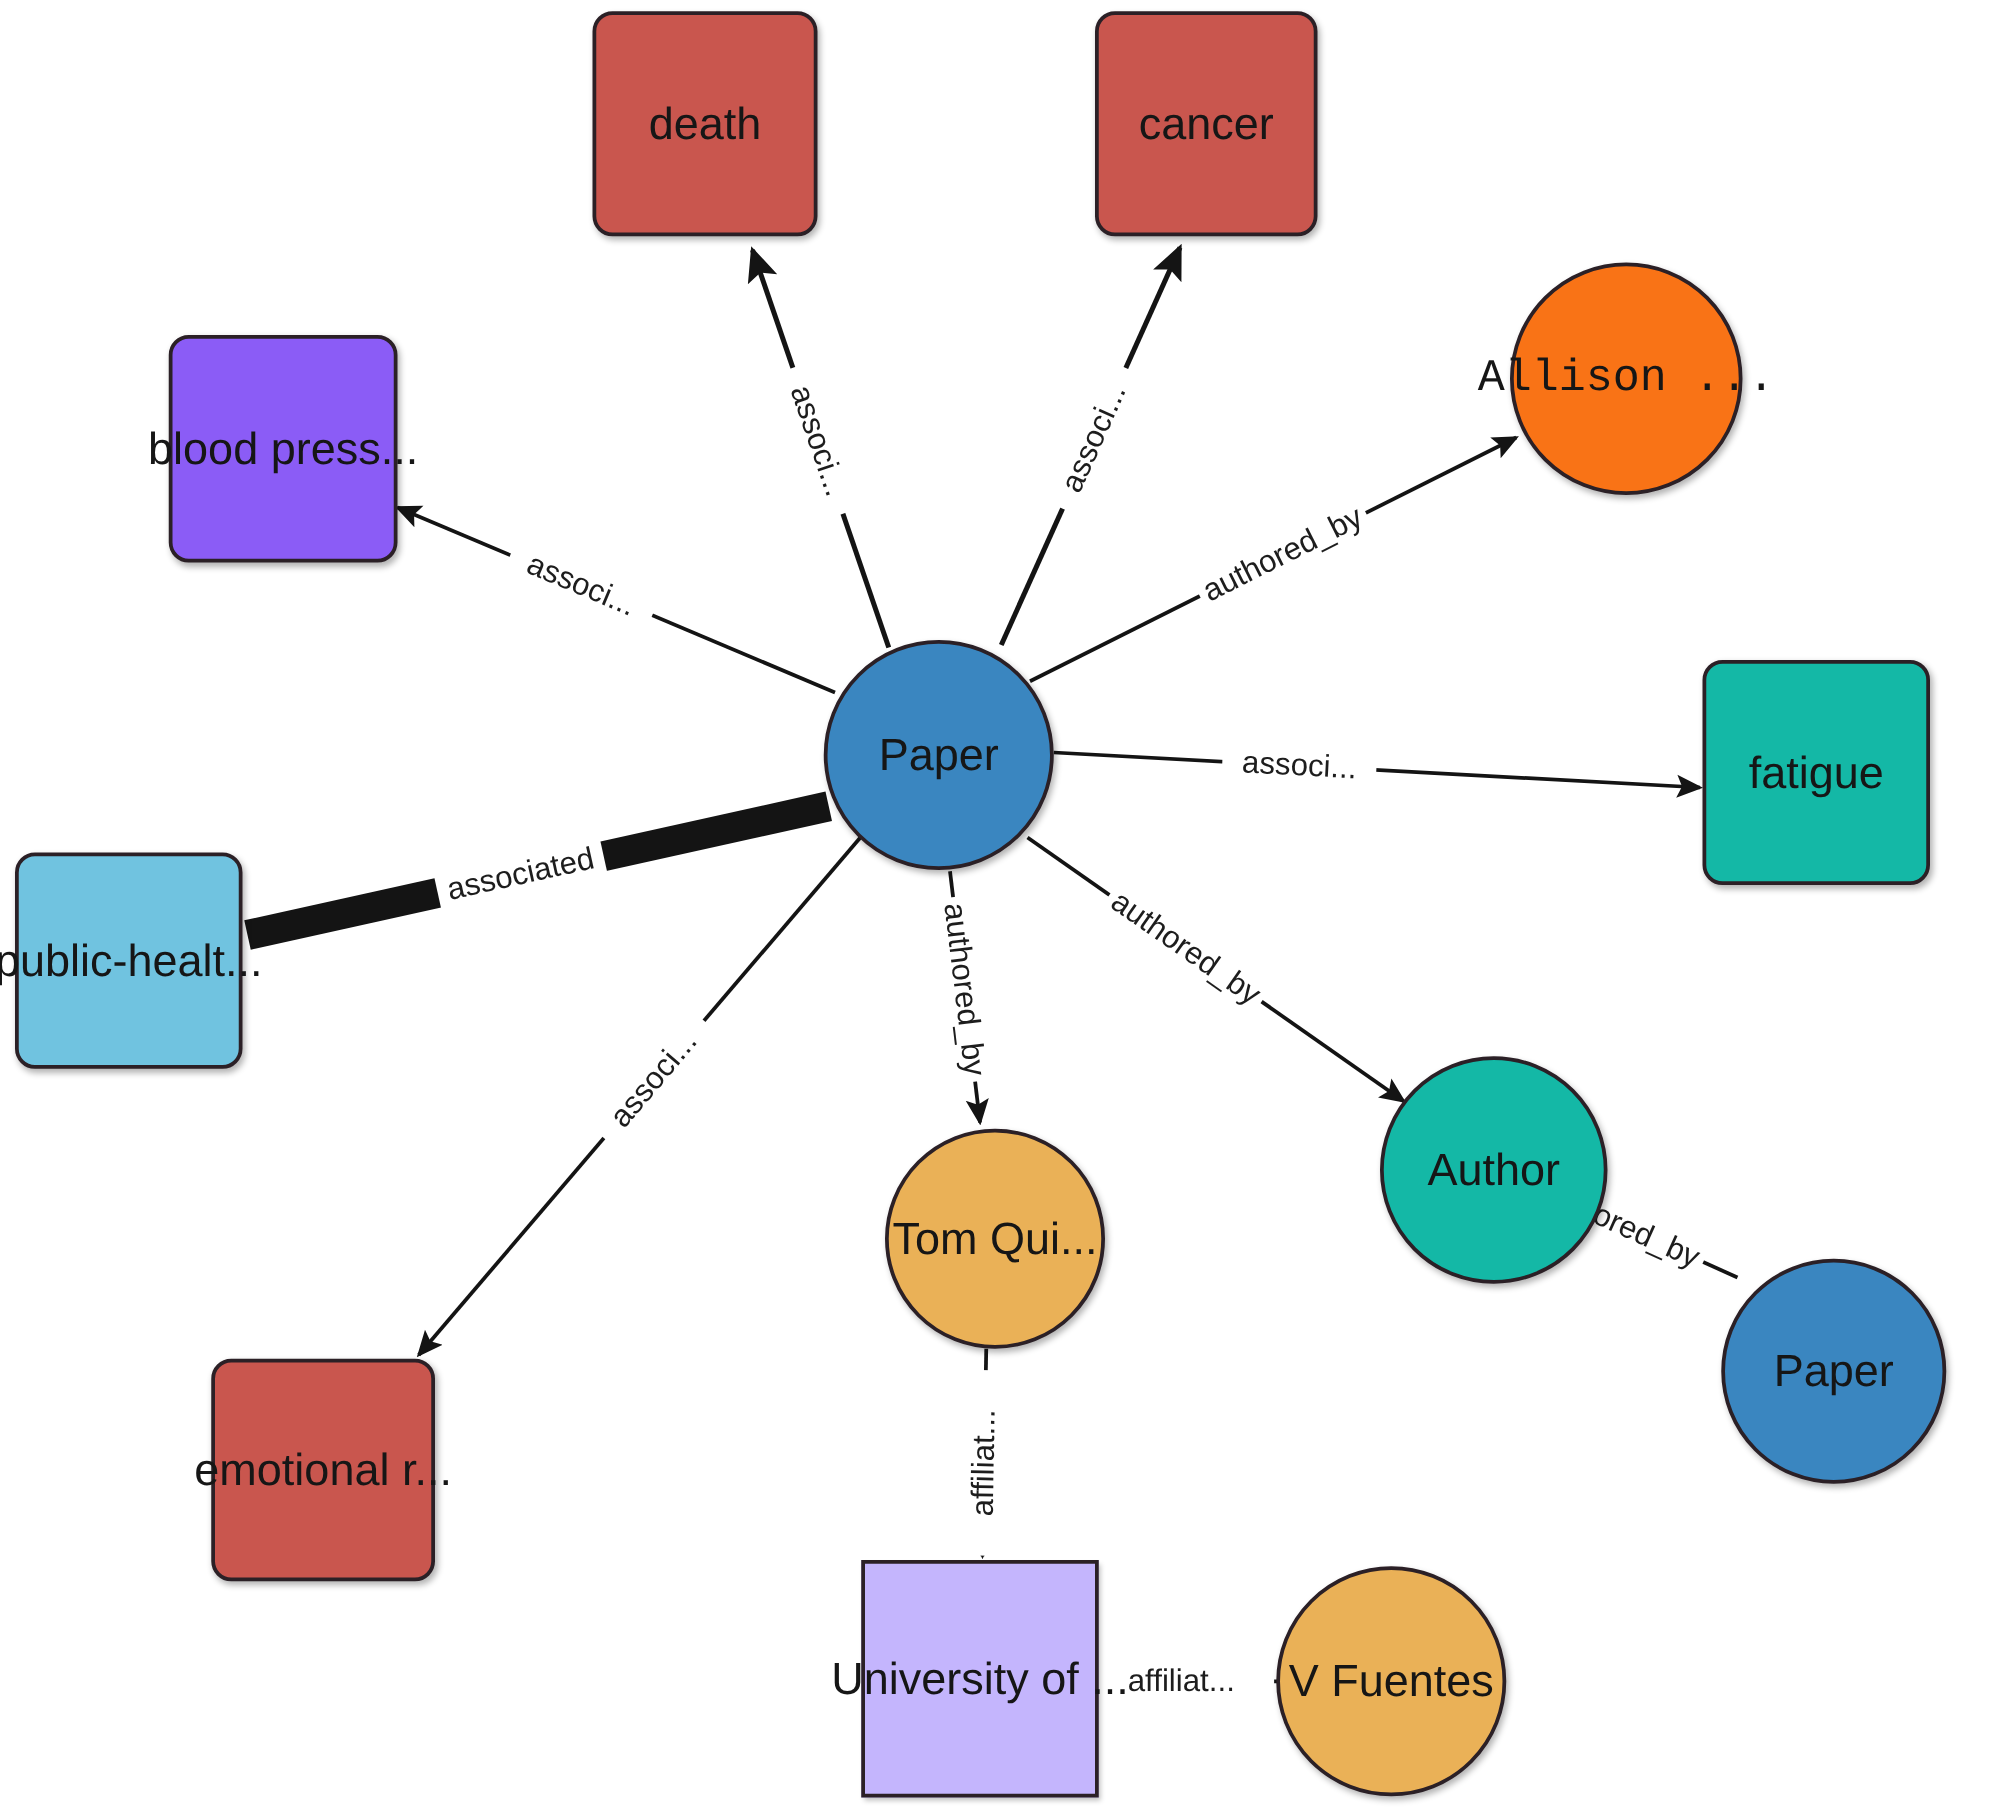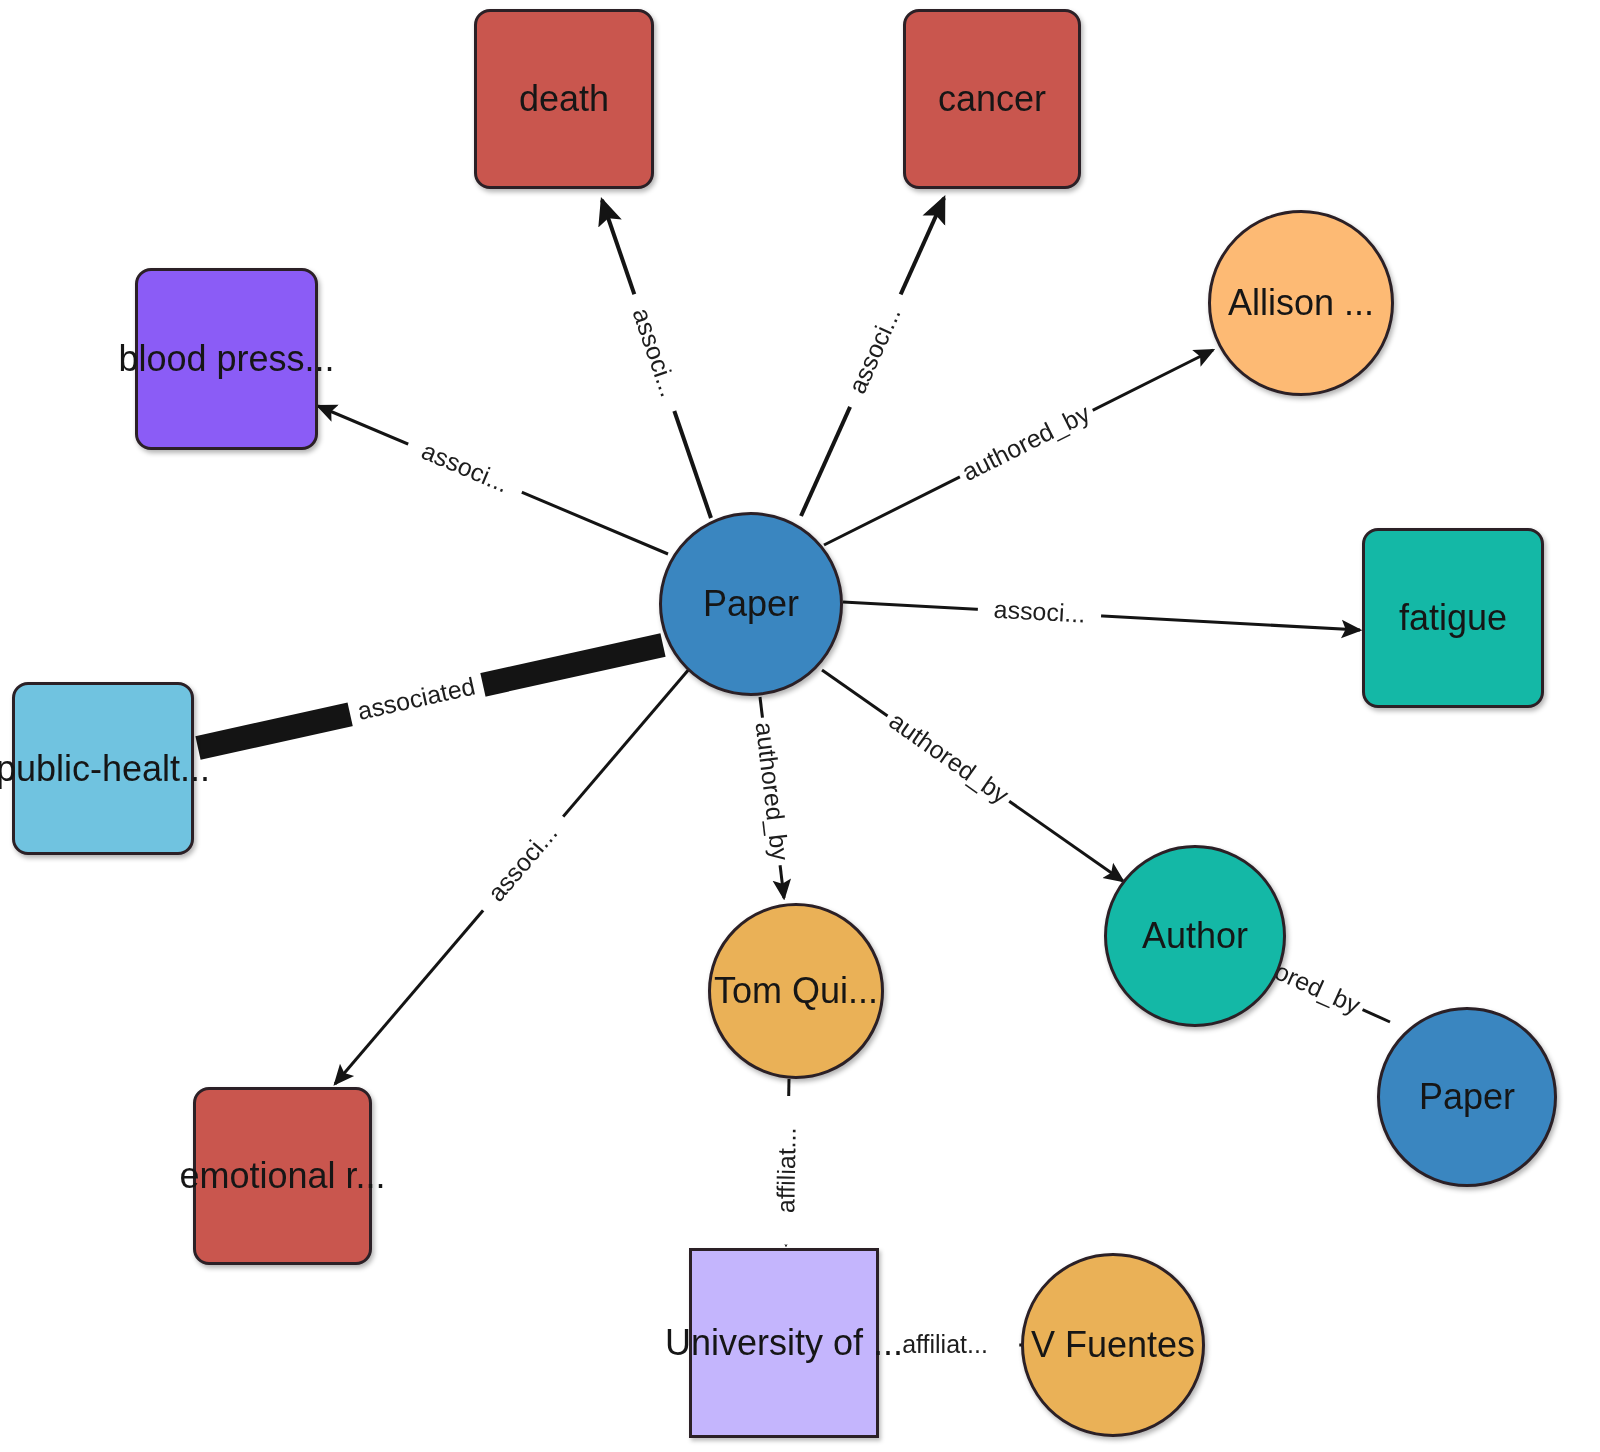--- a/index.html
+++ b/index.html
@@ -140,39 +140,39 @@
         <g transform="translate(945,1345) rotate(0)">
           <rect x="-74.3" y="-16" width="148.6" height="32" class="edge-label-bg"></rect>
           <text class="edge-label-text" text-anchor="middle" x="0" y="1" fill="#1d1d1d">affiliat...</text>
         </g>
       </g>
   </svg>
   <div id="nodes-layer">
       <div class="node node-rect" style="left: 474px; top: 9px; width: 180px; height: 180px; background: rgb(201, 86, 78); border-color: rgb(43, 32, 38);">
         <span class="node-label">death</span>
       </div>
-      <div class="node node-rect" style="left: 903px; top: 9px; width: 178px; height: 180px; background: rgb(201, 86, 78); border-color: rgb(43, 32, 38);">
+      <div class="node node-rect" style="left: 876px; top: 9px; width: 178px; height: 180px; background: rgb(201, 86, 78); border-color: rgb(43, 32, 38);">
         <span class="node-label">cancer</span>
       </div>
       <div class="node node-rect" style="left: 135px; top: 268px; width: 183px; height: 182px; background: #8b5cf6; border-color: rgb(43, 32, 38);">
         <span class="node-label">blood press...</span>
       </div>
-      <div class="node node-circle" style="left: 1208px; top: 210px; width: 186px; height: 186px; background: #fdba74; border-color: rgb(43, 32, 38);">
+      <div class="node node-circle" style="left: 1208px; top: 210px; width: 186px; height: 186px; background: #f97316; border-color: rgb(43, 32, 38); font-family: Liberation Mono, monospace;">
         <span class="node-label">Allison ...</span>
       </div>
       <div class="node node-circle" style="left: 659px; top: 512px; width: 184px; height: 184px; background: rgb(58, 134, 192); border-color: rgb(43, 32, 38);">
         <span class="node-label">Paper</span>
       </div>
       <div class="node node-rect" style="left: 1362px; top: 528px; width: 182px; height: 180px; background: #14b8a6; border-color: rgb(43, 32, 38);">
         <span class="node-label">fatigue</span>
       </div>
       <div class="node node-rect" style="left: 12px; top: 682px; width: 182px; height: 173px; background: rgb(112, 195, 224); border-color: rgb(43, 32, 38);">
         <span class="node-label">public-healt...</span>
       </div>
-      <div class="node node-rect" style="left: 169px; top: 1087px; width: 179px; height: 178px; background: rgb(201, 86, 78); border-color: rgb(43, 32, 38); margin-left: 24px;">
+      <div class="node node-rect" style="left: 169px; top: 1087px; width: 179px; height: 178px; background: rgb(201, 86, 78); border-color: rgb(43, 32, 38);">
         <span class="node-label">emotional r...</span>
       </div>
       <div class="node node-circle" style="left: 708px; top: 903px; width: 176px; height: 176px; background: rgb(234, 177, 87); border-color: rgb(43, 32, 38);">
         <span class="node-label">Tom Qui...</span>
       </div>
       <div class="node node-circle" style="left: 1104px; top: 845px; width: 182px; height: 182px; background: #14b8a6; border-color: rgb(43, 32, 38);">
         <span class="node-label">Author</span>
       </div>
       <div class="node node-circle" style="left: 1377px; top: 1007px; width: 180px; height: 180px; background: rgb(58, 134, 192); border-color: rgb(43, 32, 38);">
         <span class="node-label">Paper</span>

